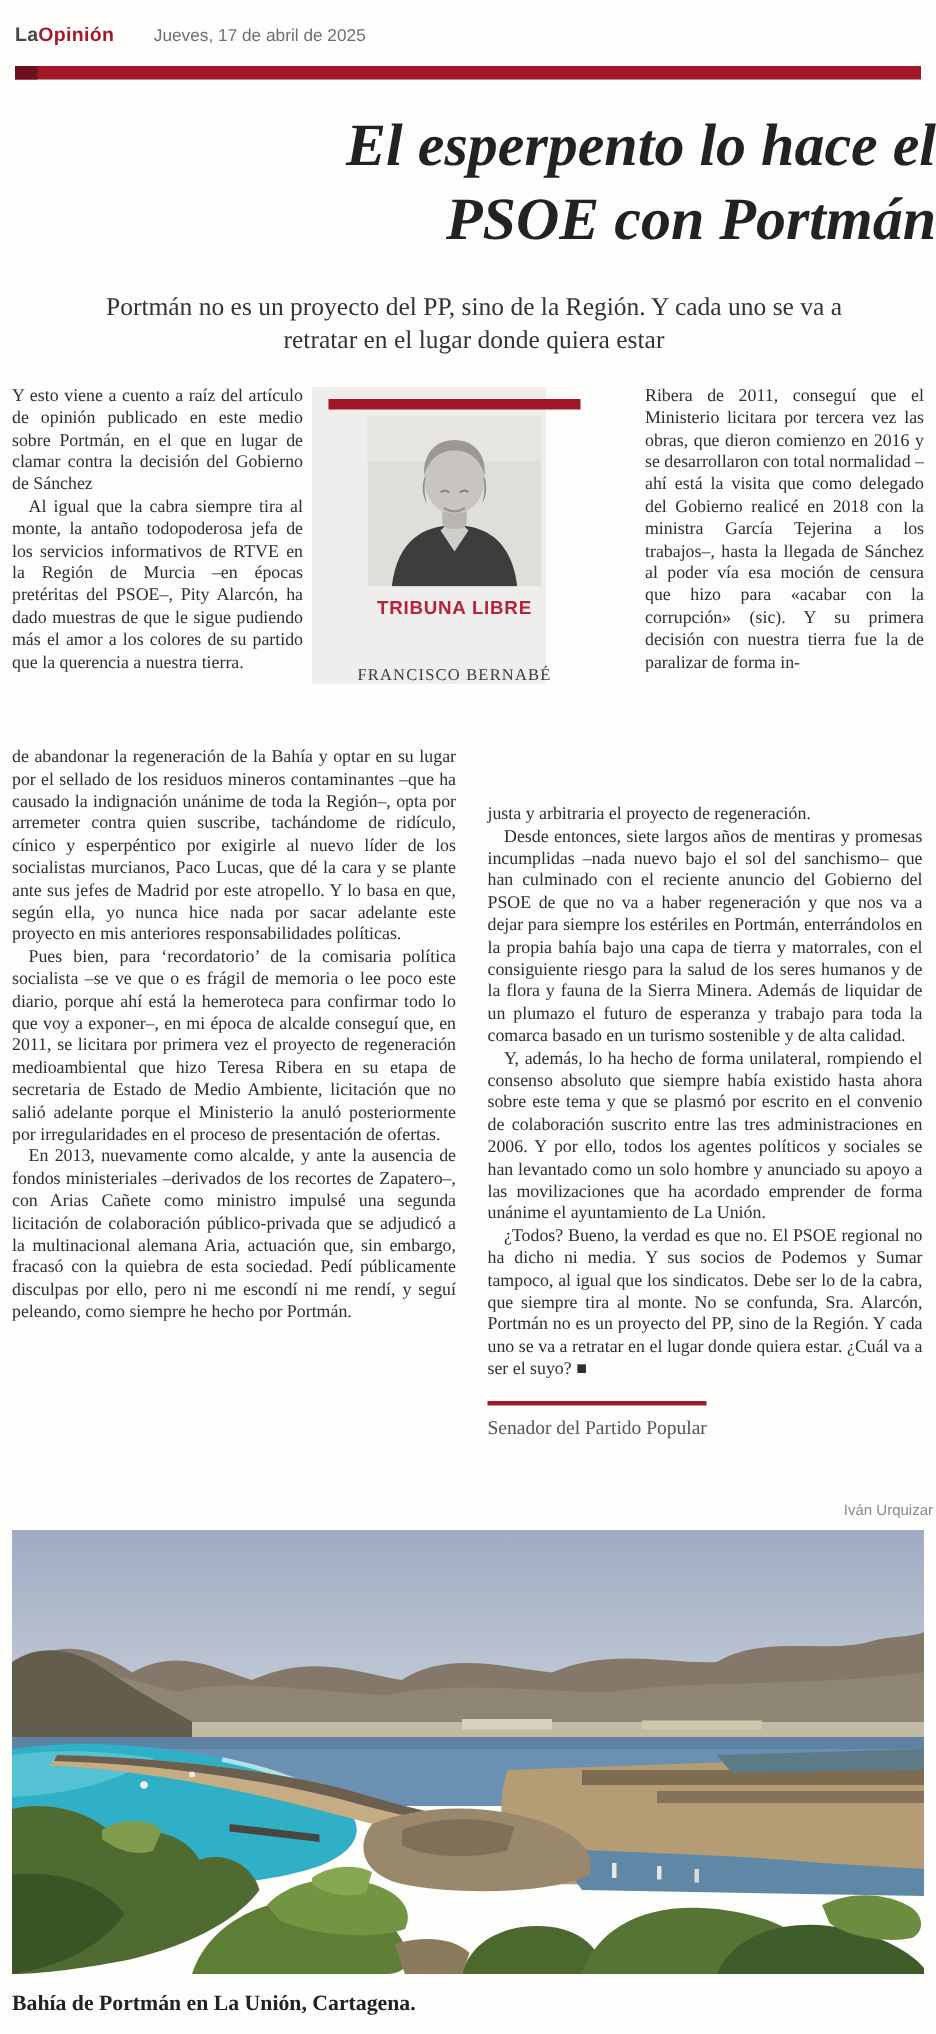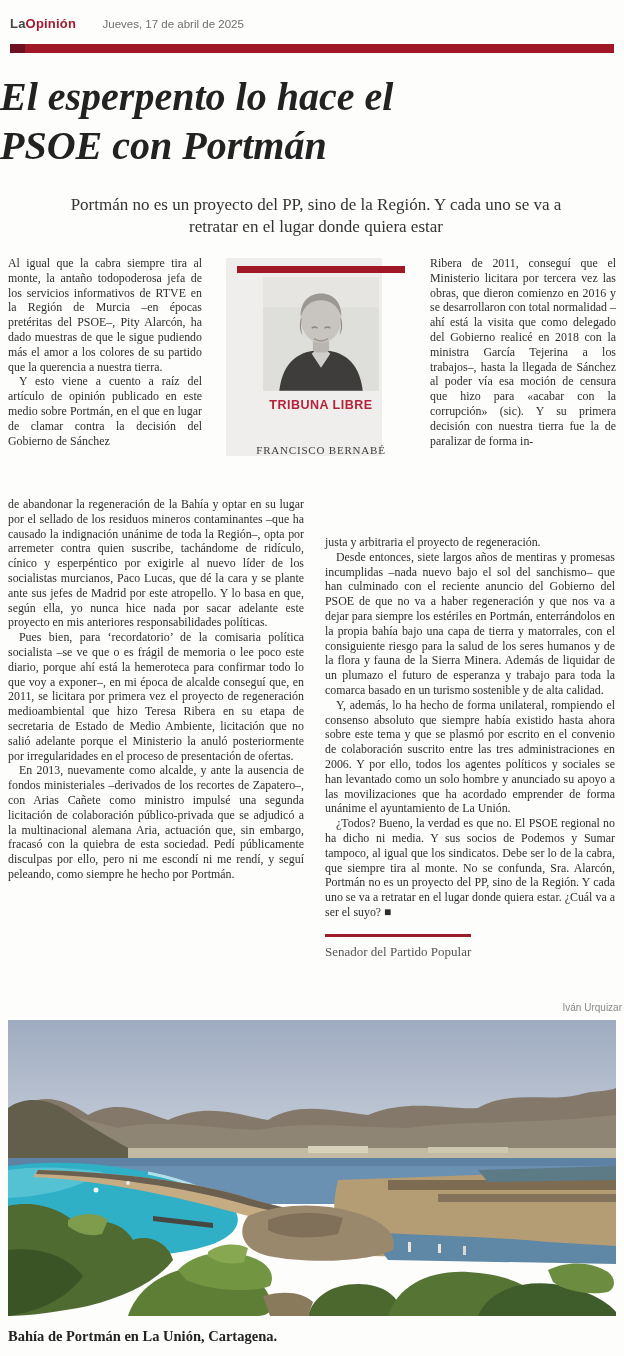--- a/index.html
+++ b/index.html
@@ -10,36 +10,36 @@
   .masthead{position:absolute;left:10px;top:14px;width:604px;height:22px;
             font-family:"Liberation Sans",sans-serif;}
   .brand{font-size:13px;font-weight:bold;letter-spacing:.2px;}
   .brand-la{color:#454545;}
   .brand-op{color:#a3192d;}
   .edition-date{margin-left:22px;font-size:11.5px;color:#6f6f6f;}
   .top-rule{position:absolute;left:10px;top:44px;width:604px;height:9px;background:#a01726;}
   .top-rule .rule-cap{position:absolute;left:0;top:0;width:15px;height:9px;background:#6e1020;display:block;}
 
   
-  .headline{position:absolute;left:0;top:72px;width:624px;margin:0;text-align:left;
+  .headline{position:absolute;left:0;top:72px;width:624px;margin:0;text-align:right;
             font-style:italic;font-weight:600;font-size:40px;line-height:1.23;color:#222;}
   .standfirst{position:absolute;left:62px;top:190px;width:500px;margin:4px;text-align:center;
               font-size:17px;line-height:1.3;color:#333;}
 
   
   .col{position:absolute;text-align:justify;font-size:11.9px;line-height:14.8px;color:#2e2e2e;}
   .col p{margin:0;}
   .col p + p{text-indent:11px;}
   .col1-top{left:8px;top:256px;width:194px;}
   .col3-top{left:430px;top:256px;width:186px;}
   .left-wide{left:8px;top:497px;width:296px;}
   .right-wide{left:325px;top:535px;width:290px;}
 
   
-  .tribune-box{position:absolute;left:226px;top:258px;width:156px;height:198px;background:#efeeec;}
+  .tribune-box{position:absolute;left:208px;top:258px;width:156px;height:198px;background:#efeeec;}
   .tribune-rule{position:absolute;left:11px;top:8px;width:168px;height:7px;background:#a01726;}
   .portrait{position:absolute;left:37px;top:19px;width:116px;height:114px;}
   .kicker{position:absolute;left:0;top:140px;width:190px;text-align:center;
           font-family:"Liberation Sans",sans-serif;font-weight:bold;font-size:12.5px;
           letter-spacing:.5px;color:#b5223a;}
   .author{position:absolute;left:0;top:162px;width:190px;text-align:center;
           font-size:11px;letter-spacing:.8px;color:#3d3d3d;margin-top:24px;}
 
   
   .sig-block{margin-top:14px;}
@@ -69,22 +69,22 @@
     </div>
 
   <h1 class="headline">
     <span>El esperpento lo hace el</span><br>
     <span>PSOE con Portmán</span>
   </h1>
 
   <p class="standfirst">Portmán no es un proyecto del PP, sino de la Región. Y cada uno se va a retratar en el lugar donde quiera estar</p>
 
   <div class="col col1-top">
+    <p>Y esto viene a cuento a raíz del artículo de opinión publicado en este medio sobre Portmán, en el que en lugar de clamar contra la decisión del Gobierno de Sánchez</p>
     <p>Al igual que la cabra siempre tira al monte, la antaño todopoderosa jefa de los servicios informativos de RTVE en la Región de Murcia –en épocas pretéritas del PSOE–, Pity Alarcón, ha dado muestras de que le sigue pudiendo más el amor a los colores de su partido que la querencia a nuestra tierra.</p>
-    <p>Y esto viene a cuento a raíz del artículo de opinión publicado en este medio sobre Portmán, en el que en lugar de clamar contra la decisión del Gobierno de Sánchez</p>
   </div>
 
   <aside class="tribune-box">
     <div class="tribune-rule"></div>
     <div class="portrait">
       <svg width="116" height="114" viewBox="0 0 100 98" xmlns="http://www.w3.org/2000/svg">
         <rect x="0" y="0" width="100" height="98" fill="#dededb"></rect>
         <rect x="0" y="0" width="100" height="26" fill="#e6e5e2"></rect>
         <path d="M14,98 C17,72 32,63 50,63 C68,63 83,72 86,98 Z" fill="#3e3d3c"></path>
         <path d="M42,66 L50,78 L58,66 L54,62 L46,62 Z" fill="#cfcecb"></path>

